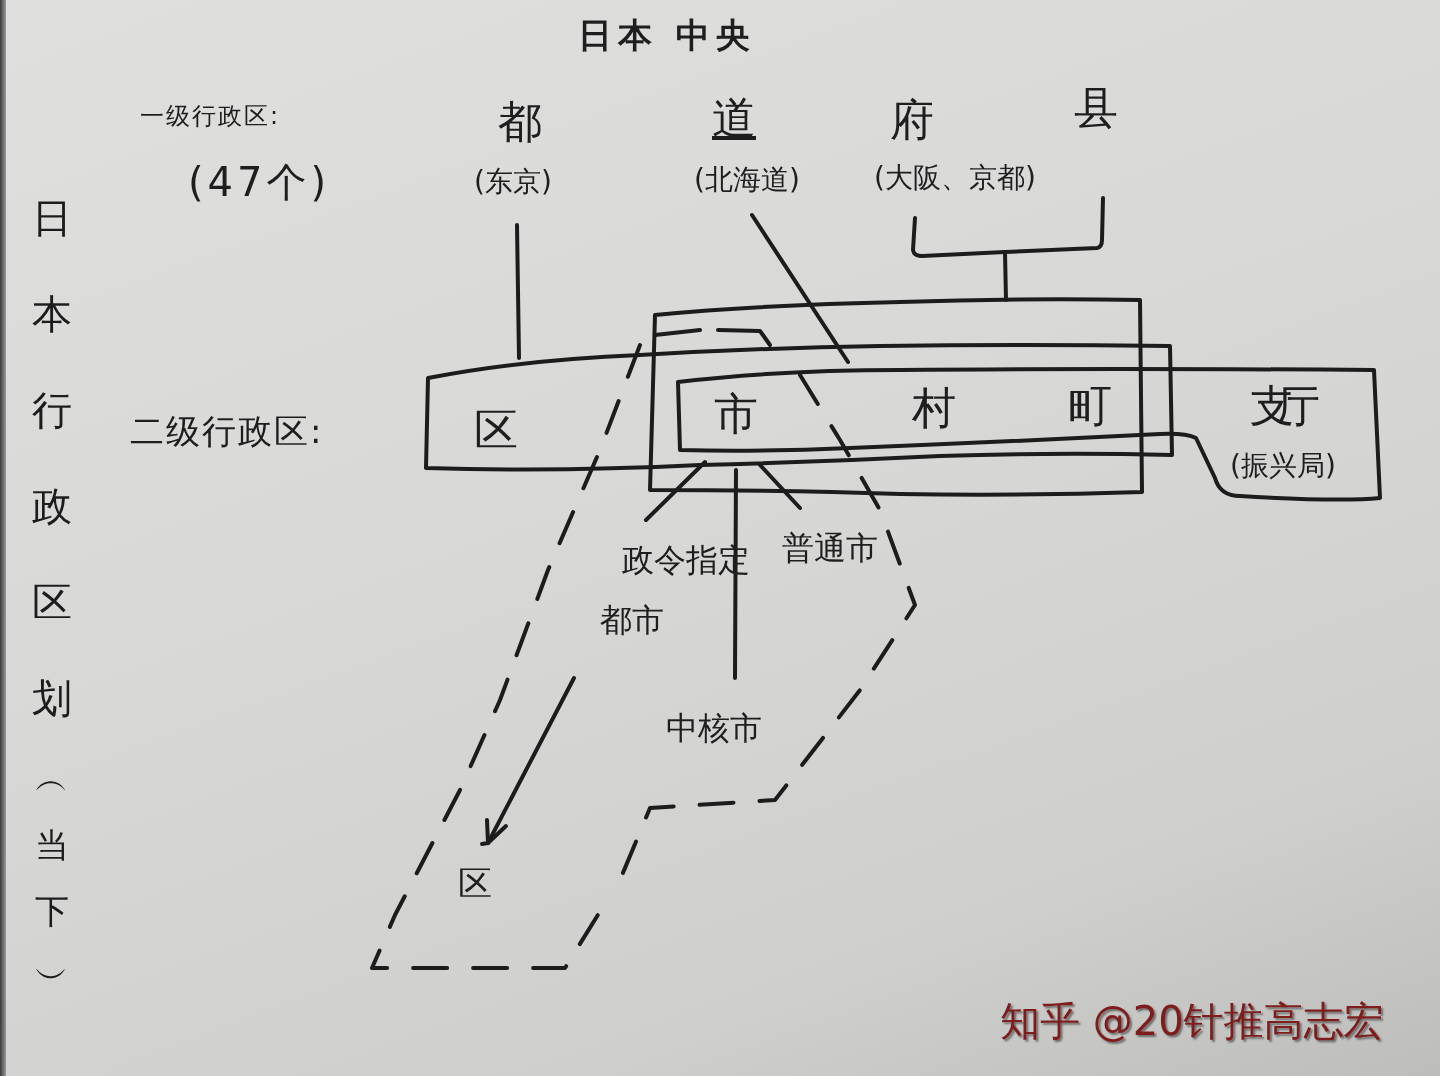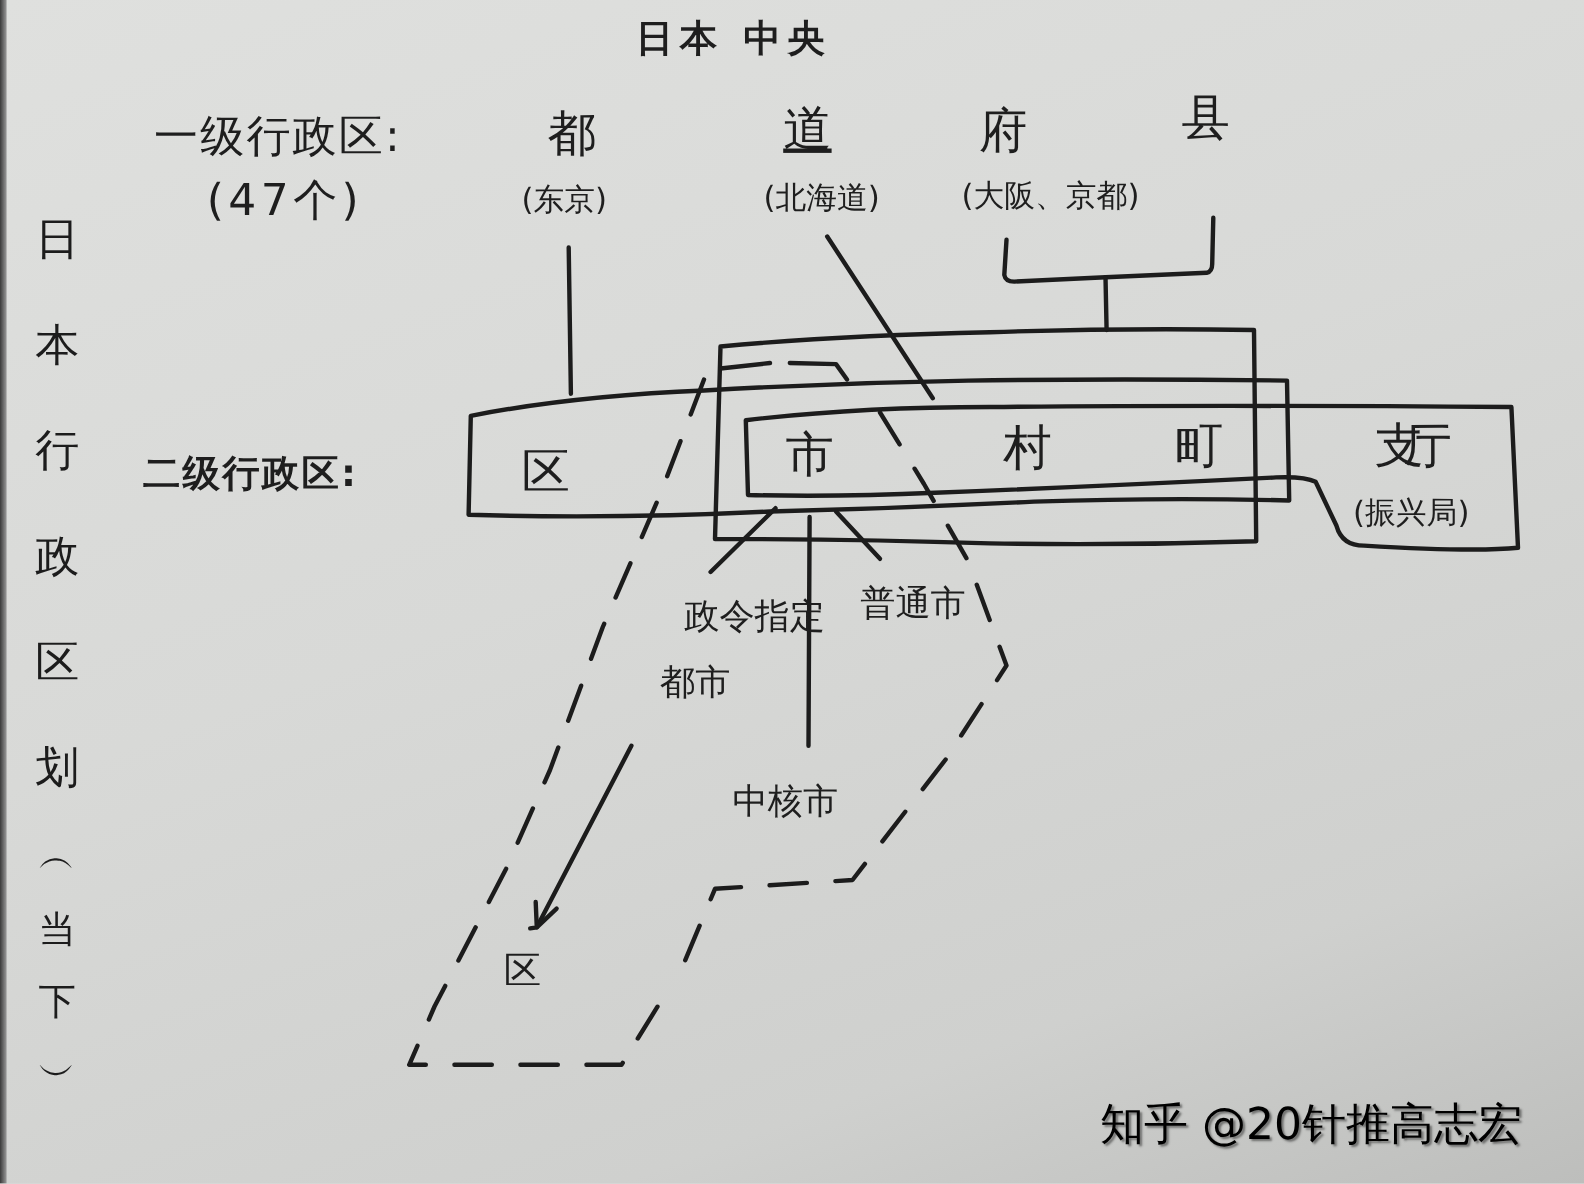--- a/index.html
+++ b/index.html
@@ -17,33 +17,33 @@
     .left-edge {
       position: absolute; left: 0; top: 0; width: 6px; height: 1076px;
       background: linear-gradient(90deg, #3a3a3a, #9a9a9a);
     }
     svg.lines { position: absolute; left: 0; top: 0; }
     .t {
       position: absolute; white-space: nowrap; line-height: 1;
       font-family: "DejaVu Sans", sans-serif; font-weight: bold; color: #1e1e1e;
     }
     .title { left: 578px; top: 18px; font-size: 34px; letter-spacing: 6px; }
-    .lvl1 { left: 140px; top: 104px; font-size: 40px; letter-spacing: 2px; font-weight: normal; text-align: right; }
+    .lvl1 { left: 140px; top: 104px; font-size: 24px; letter-spacing: 2px; font-weight: normal; text-align: right; }
     .lvl1-count { left: 188px; top: 162px; font-size: 40px; font-weight: normal; letter-spacing: 4px; }
-    .lvl2 { left: 130px; top: 414px; font-size: 34px; font-weight: bold; letter-spacing: 2px; }
+    .lvl2 { left: 130px; top: 414px; font-size: 34px; font-weight: normal; letter-spacing: 2px; }
     .big { font-size: 44px; font-weight: normal; }
     .sub { font-size: 28px; font-weight: normal; }
     .vertical {
       position: absolute; left: 22px; top: 170px; width: 60px;
       font-size: 40px; font-weight: normal; line-height: 96px; text-align: center;
     }
     .vertical span { display: block; }
     .vertical .small { font-size: 34px; line-height: 66px; }
     .watermark {
-      position: absolute; left: 1000px; top: 994px; font-size: 40px; color: #000000;
+      position: absolute; left: 1000px; top: 994px; font-size: 40px; color: #7f1d1d;
       font-family: "DejaVu Sans", sans-serif;
       text-shadow: 2px 2px 2px rgba(0,0,0,0.45);
       white-space: nowrap;
     }
   </style>
 </head>
 <body>
 
 <div class="paper"></div>
 <div class="left-edge"></div>

